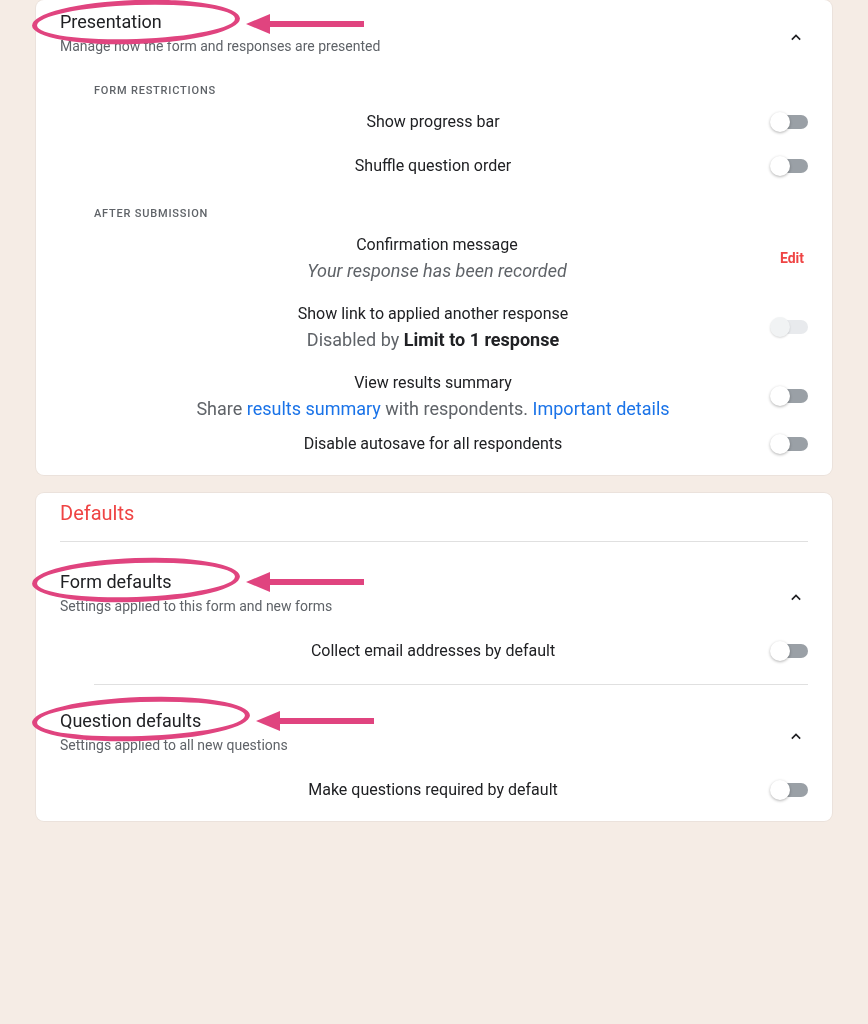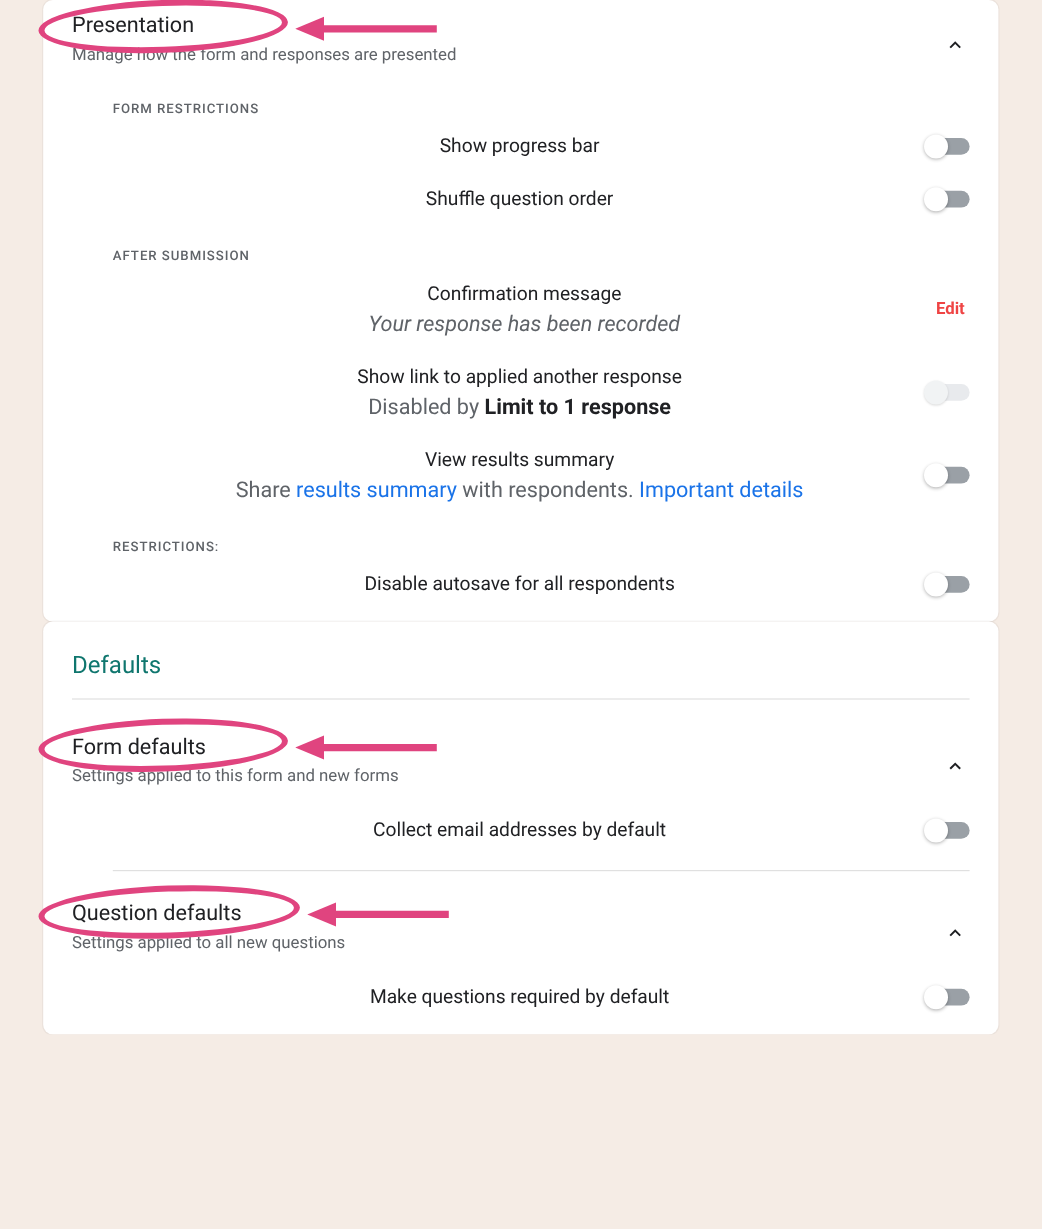--- a/index.html
+++ b/index.html
@@ -8,20 +8,21 @@
     font-family: Roboto, Arial, sans-serif;
     color: #202124;
     font-size: 14px;
     padding: 0 36px;
     width: 868px;
   }
   .card {
     background: #fff;
     border-radius: 8px;
     padding: 0 24px 20px 24px;
+    margin-bottom: 18px;
     box-shadow: 0 0 0 1px rgba(0,0,0,0.04);
   }
   .section-header {
     display: flex;
     align-items: flex-start;
     justify-content: space-between;
     padding-top: 10px;
     position: relative;
   }
   .section-title {
@@ -105,22 +106,22 @@
   .edit-link {
     color: #ef4444;
     font-size: 14px;
     font-weight: 700;
     cursor: pointer;
     margin-right: 4px;
     align-self: center;
   }
   .card-title {
     font-size: 20px;
-    color: #0f766e;
-    padding: 24px 0 16px 0;
+    color: #ef4444;
+    padding: 8px 0 16px 0;
   }
   .divider {
     border: none;
     border-top: 1px solid #e0e0e0;
     margin: 0;
   }
   .divider.indent { margin-left: 34px; margin-top: 22px; }
   
   .ellipse {
     position: absolute;
@@ -197,21 +198,20 @@
   <div class="setting-row" style="padding-top:22px">
     <div class="setting-texts">
       <div class="setting-title">View results summary</div>
       <div class="setting-sub">
         <span>Share </span><span class="link">results summary</span><span> with respondents. </span><span class="link">Important details</span>
       </div>
     </div>
     <div class="toggle"></div>
   </div>
 
-  <div class="group-label">RESTRICTIONS:</div>
 
   <div class="setting-row">
     <div class="setting-texts">
       <div class="setting-title">Disable autosave for all respondents</div>
     </div>
     <div class="toggle"></div>
   </div>
 </div>
 
 <div class="card">

